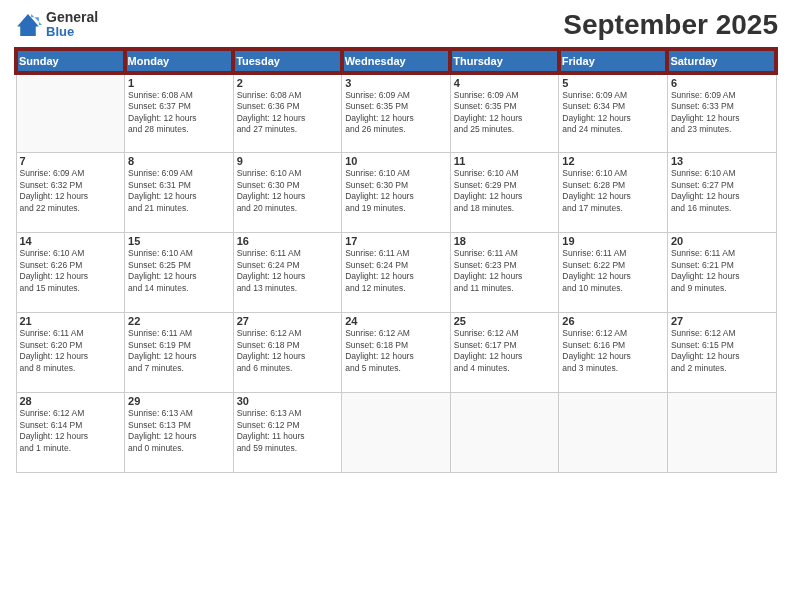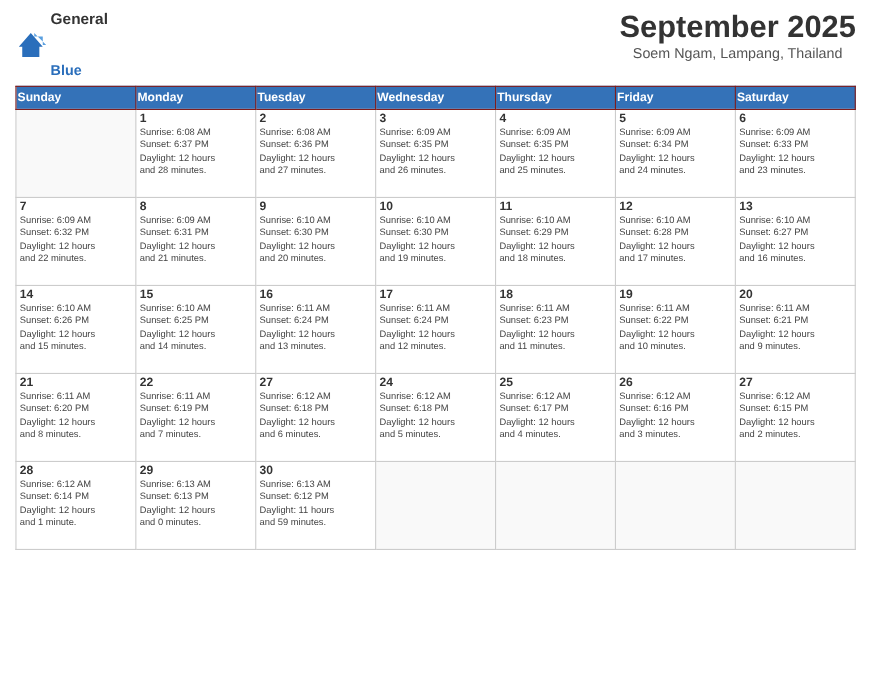--- a/index.html
+++ b/index.html
@@ -24,21 +24,20 @@
     }
     .logo {
       display: flex;
       align-items: center;
       gap: 4px;
     }
     .logo-text {
       display: flex;
       flex-direction: column;
       line-height: 1.1;
-      gap: 32px;
     }
     .logo-general {
       font-size: 14px;
       font-weight: bold;
       color: #333;
     }
     .logo-blue {
       font-size: 13px;
       font-weight: bold;
       color: #2a6ebb;
@@ -65,21 +64,21 @@
       border-collapse: collapse;
       table-layout: fixed;
     }
     .calendar th {
       background: #3472b8;
       color: #fff;
       font-size: 11px;
       font-weight: bold;
       padding: 4px 1px;
       text-align: left;
-      border: 1px solid #7f1d1d;
+      border: 4px solid #7f1d1d;
     }
     .calendar td {
       vertical-align: top;
       border: 1px solid #ccc;
       padding: 2px 3px;
       height: 80px;
       font-size: 9px;
       color: #333;
       background: #fff;
     }
@@ -109,21 +108,20 @@
         <polygon points="18,4 32,20 28,20 28,32 8,32 8,20 4,20" fill="#2a6ebb"></polygon>
         <polygon points="22,4 36,18 32,18 32,8 22,8" fill="#5ba0e0"></polygon>
       </svg>
       <div class="logo-text">
         <span class="logo-general">General</span>
         <span class="logo-blue">Blue</span>
       </div>
     </div>
     <div class="title-block">
       <div class="month-title">September 2025</div>
-      <div class="subtitle">Soem Ngam, Lampang, Thailand</div>
     </div>
   </div>
 
   <table class="calendar">
     <thead>
       <tr>
         <th>Sunday</th>
         <th>Monday</th>
         <th>Tuesday</th>
         <th>Wednesday</th>

